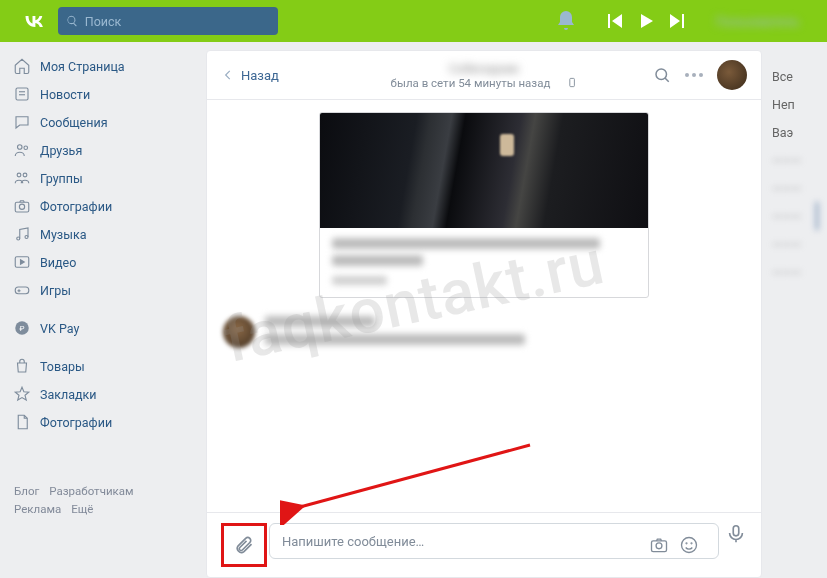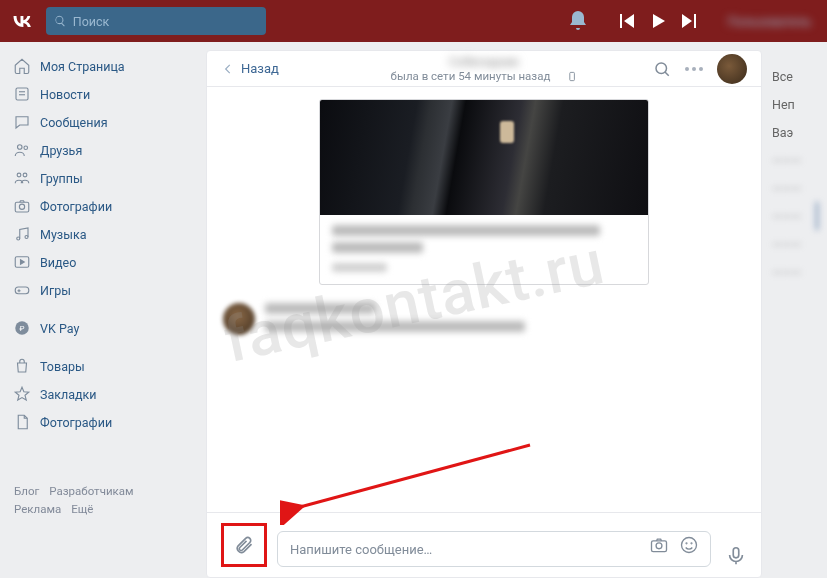--- a/index.html
+++ b/index.html
@@ -1,18 +1,18 @@
 <!DOCTYPE html>
 <html><head>
 <meta charset="utf-8">
 <style>
 * { margin:0; padding:0; box-sizing:border-box; font-family:-apple-system,BlinkMacSystemFont,"Segoe UI",Roboto,Arial,sans-serif; }
 body { background:#edeef0; width:827px; height:578px; overflow:hidden; position:relative; }
 
-.header { height:42px; background:#7f1d1d; display:flex; align-items:center; padding:0 8px; }
+.header { height:42px; background:#84cc16; display:flex; align-items:center; padding:0 20px; }
 .logo { width:28px; height:28px; margin:0 2px 0 0; display:flex; align-items:center; justify-content:center; }
 .logo svg { width:24px; height:24px; fill:#fff; }
 .search-wrap { margin-left:8px; background:#3b678a; border-radius:4px; width:220px; height:28px; display:flex; align-items:center; padding:0 8px; }
 .search-wrap svg { width:14px; height:14px; fill:#9ab8d0; margin-right:6px; }
 .search-wrap input { background:transparent; border:none; outline:none; color:#fff; font-size:12.5px; width:100%; }
 .search-wrap input::placeholder { color:#9ab8d0; }
 .hdr-spacer { flex:1; }
 .hdr-icon { width:24px; height:24px; fill:#9ab8d0; margin:0 4px; }
 .hdr-name { color:#9ab8d0; font-size:12.5px; filter:blur(4px); margin:0 8px 0 22px; }
 
@@ -22,21 +22,21 @@
 .nav-item .ic { width:20px; height:20px; display:flex; align-items:center; justify-content:center; margin-right:8px; }
 .nav-item .ic svg { width:18px; height:18px; fill:none; stroke:#7e8c9c; stroke-width:1.5; }
 .pay .ic svg { fill:#7e8c9c; stroke:none; }
 .nav-item span { color:#2a5885; }
 .nav-sep { height:10px; }
 .foot { margin-top:36px; font-size:11.5px; color:#828a99; padding:0 6px; line-height:18px; }
 .foot span { margin-right:10px; }
 
 .main { flex:1; padding:8px 0 0 6px; display:flex; }
 .chat { width:556px; background:#fff; border:1px solid #e7e8ec; border-radius:4px; display:flex; flex-direction:column; }
-.chat-hdr { height:36px; border-bottom:1px solid #e7e8ec; display:flex; align-items:center; padding:0 14px; position:relative; }
+.chat-hdr { height:49px; border-bottom:1px solid #e7e8ec; display:flex; align-items:center; padding:0 14px; position:relative; }
 .back { display:flex; align-items:center; color:#3d6794; font-size:13px; cursor:pointer; }
 .back svg { width:14px; height:14px; stroke:#99adc2; fill:none; stroke-width:2; margin-right:6px; }
 .chat-title-wrap { position:absolute; left:50%; transform:translateX(-50%); text-align:center; }
 .chat-title { filter:blur(4px); color:#888; font-size:12.5px; }
 .chat-sub { color:#818c99; font-size:11.5px; display:flex; align-items:center; justify-content:center; gap:16px; }
 .hdr-right { margin-left:auto; display:flex; align-items:center; gap:14px; }
 .hdr-right svg { width:18px; height:18px; stroke:#818c99; fill:none; stroke-width:2; }
 .dots { display:flex; gap:3px; }
 .dots i { width:4px; height:4px; background:#a8b0bc; border-radius:50%; }
 .avatar { width:30px; height:30px; border-radius:50%; background:radial-gradient(circle at 40% 40%, #7a5a3a, #3a2a1a); }
@@ -51,21 +51,21 @@
 .blb { background:#bcbcbc; border-radius:3px; filter:blur(3px); }
 .media-txt .l1{ height:11px; width:88%; margin-bottom:6px; }
 .media-txt .l2{ height:11px; width:30%; margin-bottom:10px; }
 .media-txt .l3{ height:9px; width:18%; background:#d0d0d0; }
 
 .msg-row { display:flex; margin:14px 0 0 2px; }
 .msg-av { width:32px; height:32px; border-radius:50%; background:radial-gradient(circle at 45% 40%, #8c6a48, #3d2d1e); filter:blur(2px); margin-right:10px; flex-shrink:0; }
 .msg-col .mline { height:11px; margin-bottom:7px; }
 .b-sm{width:110px;} .b-md{width:160px;} .b-lg{width:260px;}
 
-.chat-input { border-top:1px solid #e7e8ec; padding:10px 14px; display:flex; align-items:flex-end; gap:8px; position:relative; }
+.chat-input { border-top:1px solid #e7e8ec; padding:10px 14px; display:flex; align-items:flex-start; gap:0; position:relative; }
 .attach-box { width:46px; height:44px; display:flex; align-items:center; justify-content:center; border:3px solid #e01515; margin-right:2px; }
 .attach-box svg { width:20px; height:20px; stroke:#818c99; fill:none; stroke-width:2; }
 .text-input { flex:1; border:1px solid #d3d9de; border-radius:6px; height:36px; padding:0 80px 0 12px; font-size:13px; color:#333; outline:none; }
 .text-input::placeholder { color:#818c99; }
 .inp-icons { position:absolute; right:62px; top:50%; transform:translateY(-50%); display:flex; gap:10px; }
 .inp-icons svg { width:20px; height:20px; stroke:#818c99; fill:none; stroke-width:1.6; }
 .mic { width:22px; height:22px; stroke:#818c99; fill:none; stroke-width:1.8; margin-left:6px; }
 
 .rightcol { width:56px; padding:12px 0 0 10px; font-size:12.5px; color:#656565; }
 .rightcol div { height:28px; display:flex; align-items:center; }

